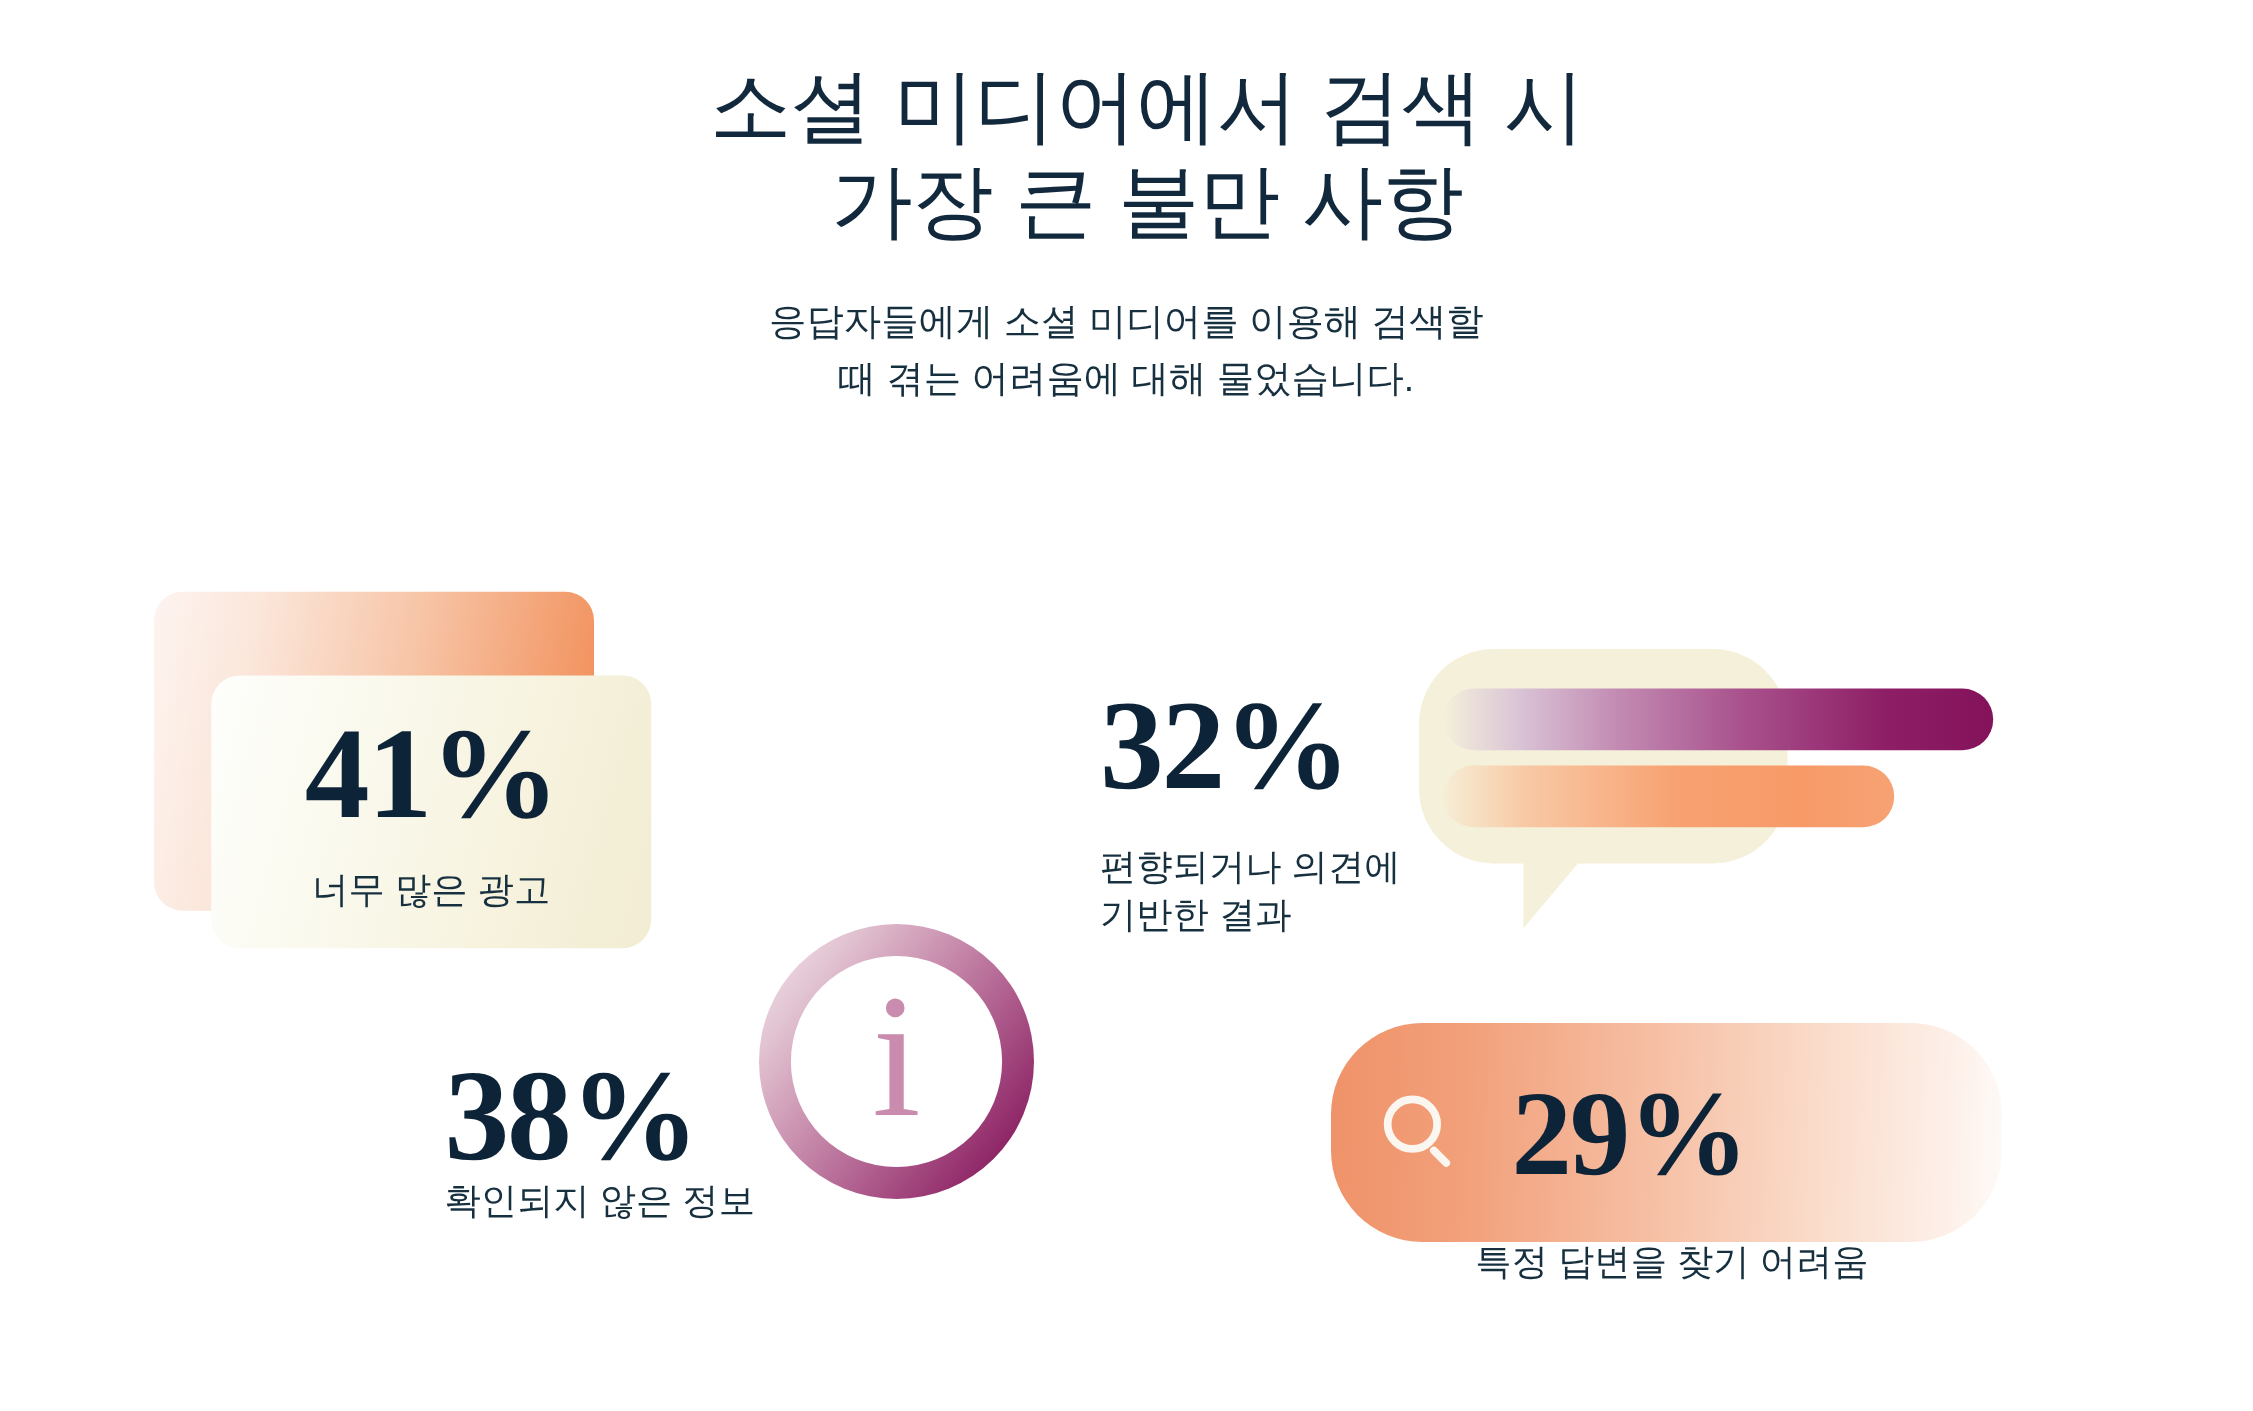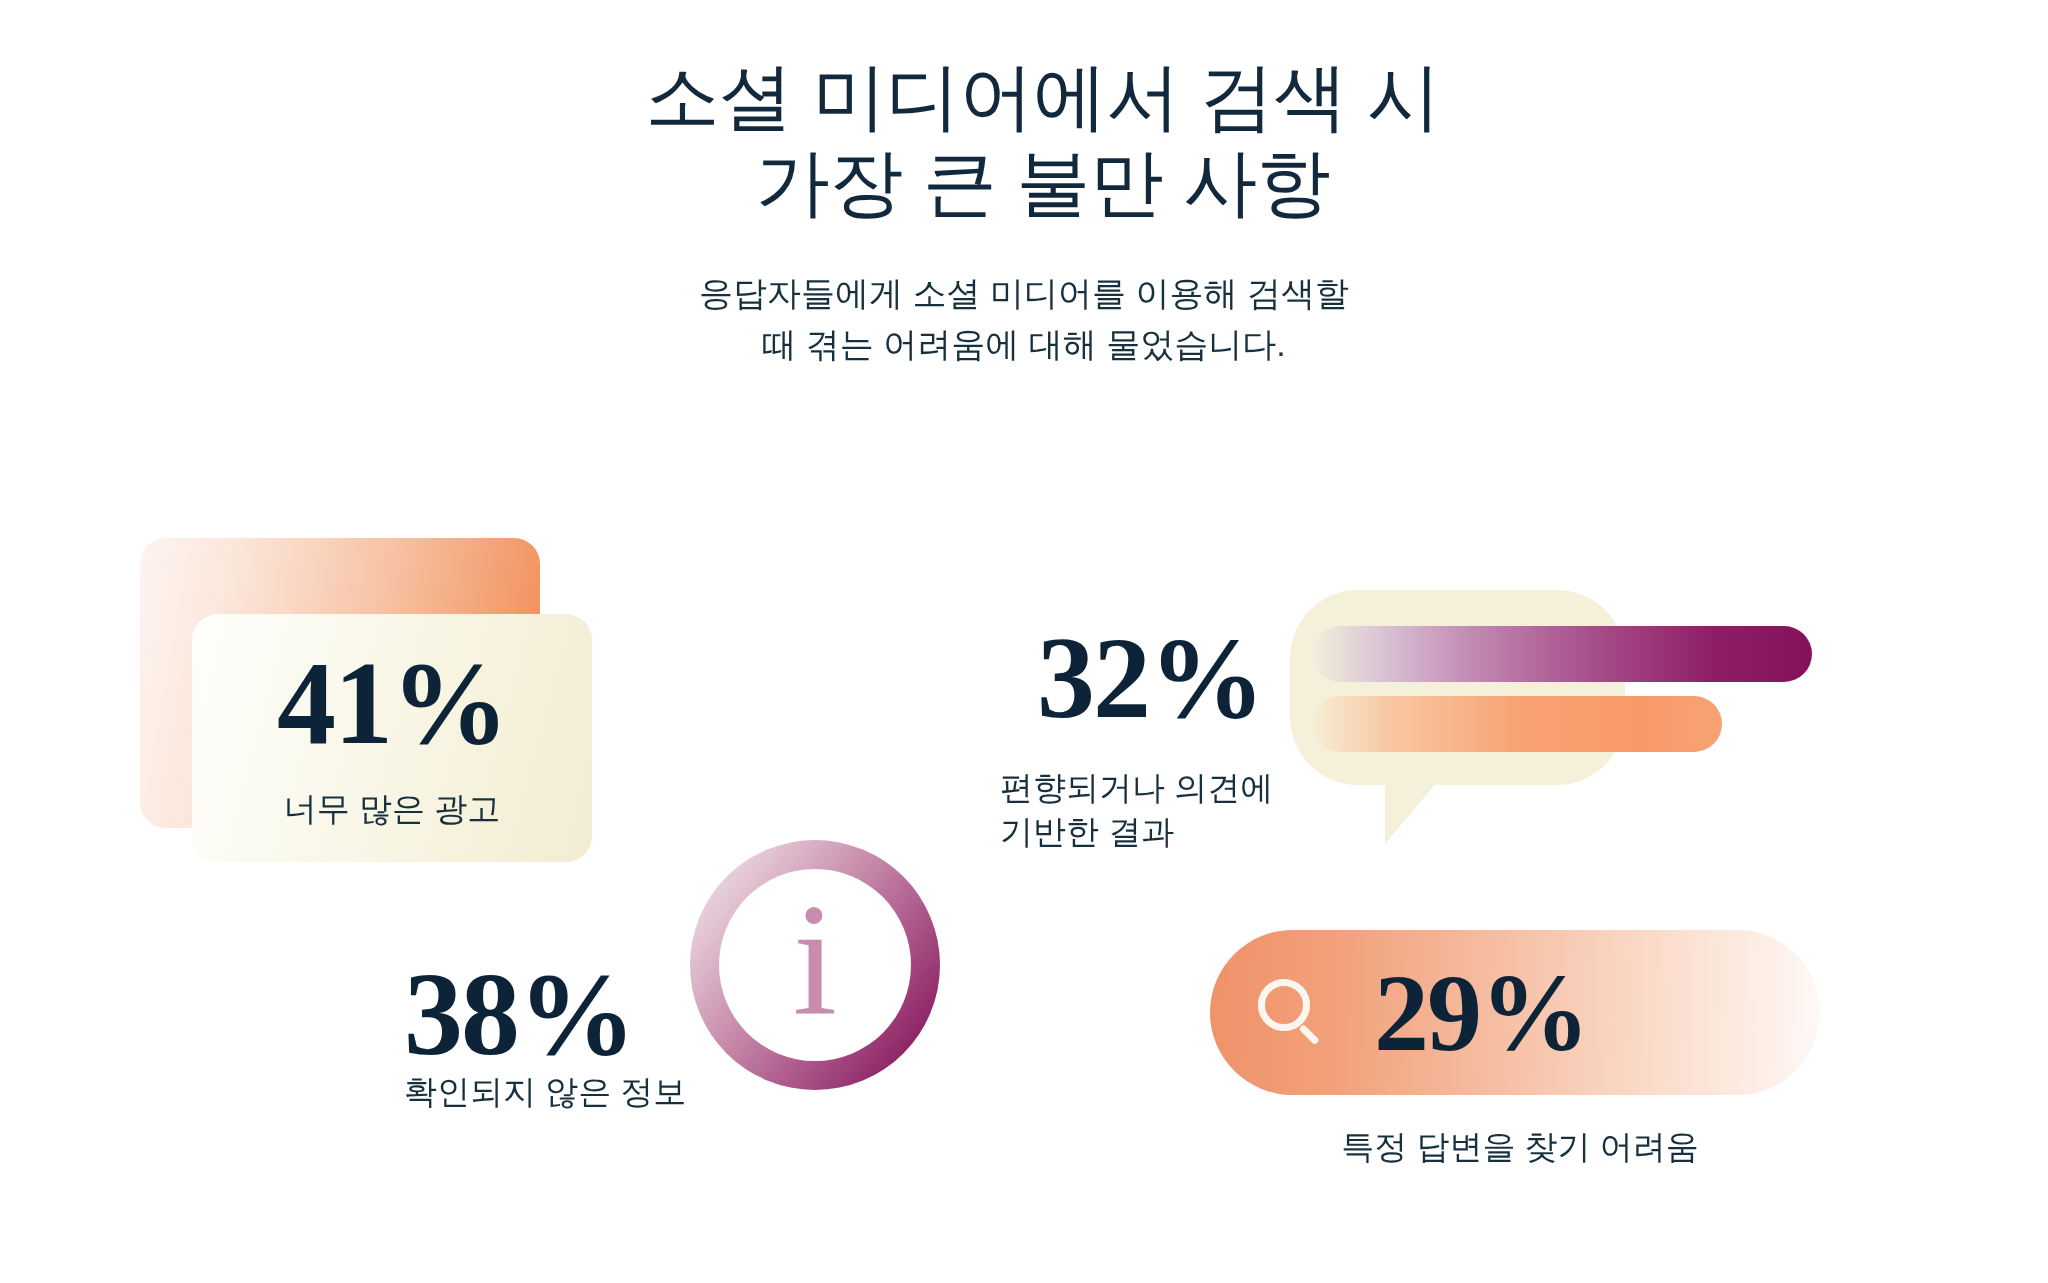--- a/index.html
+++ b/index.html
@@ -238,30 +238,30 @@
         #f7a274 100%);
   }
 
   .stat32 {
     position: absolute;
     left: 1000px;
     top: 620px;
     width: 300px;
   }
 
-  .stat32 .stat-number { font-size: 116px; text-align: center; }
+  .stat32 .stat-number { font-size: 116px; }
   .stat32 .stat-label  { margin-top: 30px; }
 
   
   .pill29 {
     position: absolute;
     left: 1210px;
     top: 930px;
     width: 610px;
-    height: 165px;
+    height: 199px;
     border-radius: 83px;
     background: linear-gradient(92deg,
         #ef9269 0%,
         #f2a07a 20%,
         #f6bfa4 48%,
         #fadbc9 72%,
         #fdf0e9 92%,
         #fefaf7 100%);
     display: flex;
     align-items: center;

